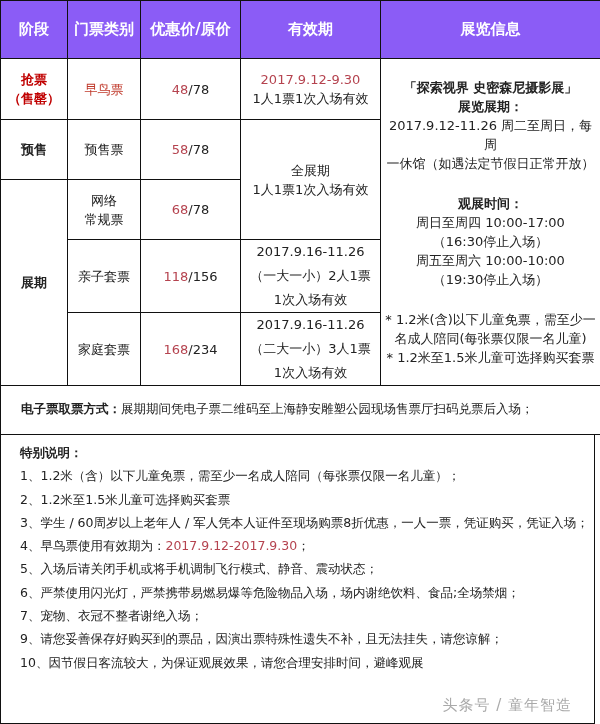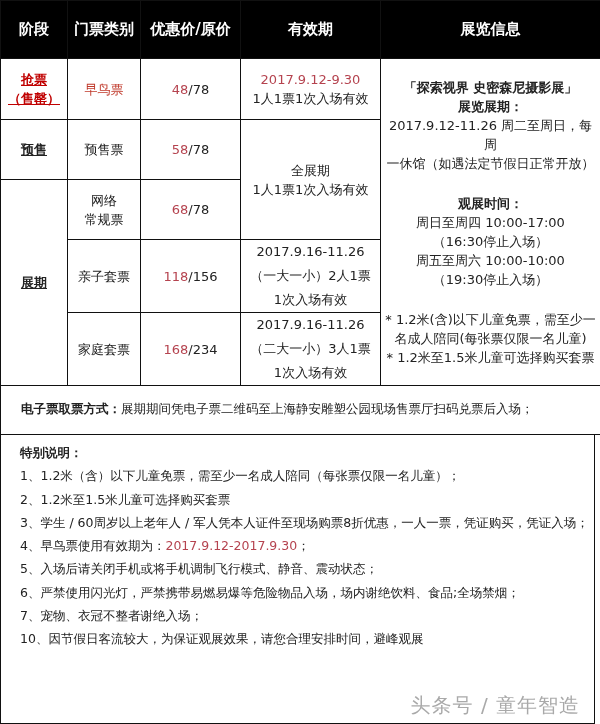--- a/index.html
+++ b/index.html
@@ -1,32 +1,32 @@
 <!DOCTYPE html>
 <html><head>
 <meta charset="utf-8">
 <style>
   html, body { margin:0; padding:0; background:#fff; }
   body { width:600px; height:724px; overflow:hidden; font-family:"DejaVu Sans","Liberation Sans",sans-serif; color:#222; position:relative; }
   table.t { position:absolute; left:0; top:0; width:600px; border-collapse:collapse; table-layout:fixed; }
   table.t td, table.t th { border:1px solid #111; text-align:center; vertical-align:middle; font-size:13px; line-height:19px; padding:0 3px; }
-  table.t th { background:#000000; color:#fff; font-weight:bold; font-size:15px; height:57px; }
+  table.t th { background:#8b5cf6; color:#fff; font-weight:bold; font-size:15px; height:57px; }
   .red { color:#c0392b; }
   .pink { color:#b5434f; }
-  .stage { font-weight:bold; font-size:13px;text-decoration:underline; }
+  .stage { font-weight:bold; font-size:13px; }
   .stage.red { color:#c00000; }
   td.info { text-align:left; vertical-align:top; padding:8px 4px 0 4px; font-size:12.5px; line-height:21px;border-radius:21px; }
   .b { font-weight:bold; }
   .gap { height:21px; }
   .box { position:absolute; left:0; width:598px; border:1px solid #111; border-top:none; font-size:12.5px; }
   .eticket { top:383px; height:51px; line-height:51px; padding-left:20px; width:595px; }
   .notes { top:435px; height:288px; padding-left:19px; width:595px; line-height:23.3px; padding-top:6px; box-sizing:border-box; height:289px; }
   .notes div { white-space:nowrap; }
   .indent { padding-left:22px; }
-  .wm { position:absolute; right:14px; bottom:6px; font-size:20px; color:rgba(140,140,140,0.75); letter-spacing:1px; }
+  .wm { position:absolute; right:22px; bottom:6px; font-size:15px; color:rgba(140,140,140,0.75); letter-spacing:1px; }
 </style>
 </head>
 <body>
 
 <table class="t">
   <colgroup>
       <col style="width:67px">
       <col style="width:73px">
       <col style="width:100px">
       <col style="width:140px">
@@ -112,15 +112,16 @@
 
 <div class="box notes">
   <div class="b">特别说明：</div>
   <div>1、1.2米（含）以下儿童免票，需至少一名成人陪同（每张票仅限一名儿童）；</div>
   <div>2、1.2米至1.5米儿童可选择购买套票</div>
   <div>3、学生 / 60周岁以上老年人 / 军人凭本人证件至现场购票8折优惠，一人一票，凭证购买，凭证入场；</div>
   <div><span>4、早鸟票使用有效期为：</span><span class="pink">2017.9.12-2017.9.30</span><span>；</span></div>
   <div>5、入场后请关闭手机或将手机调制飞行模式、静音、震动状态；</div>
   <div>6、严禁使用闪光灯，严禁携带易燃易爆等危险物品入场，场内谢绝饮料、食品;全场禁烟；</div>
   <div>7、宠物、衣冠不整者谢绝入场；</div>
+  <div>9、请您妥善保存好购买到的票品，因演出票特殊性遗失不补，且无法挂失，请您谅解；</div>
   <div>10、因节假日客流较大，为保证观展效果，请您合理安排时间，避峰观展</div>
   <div class="wm">头条号 / 童年智造</div>
 </div>
 
 </body></html>

